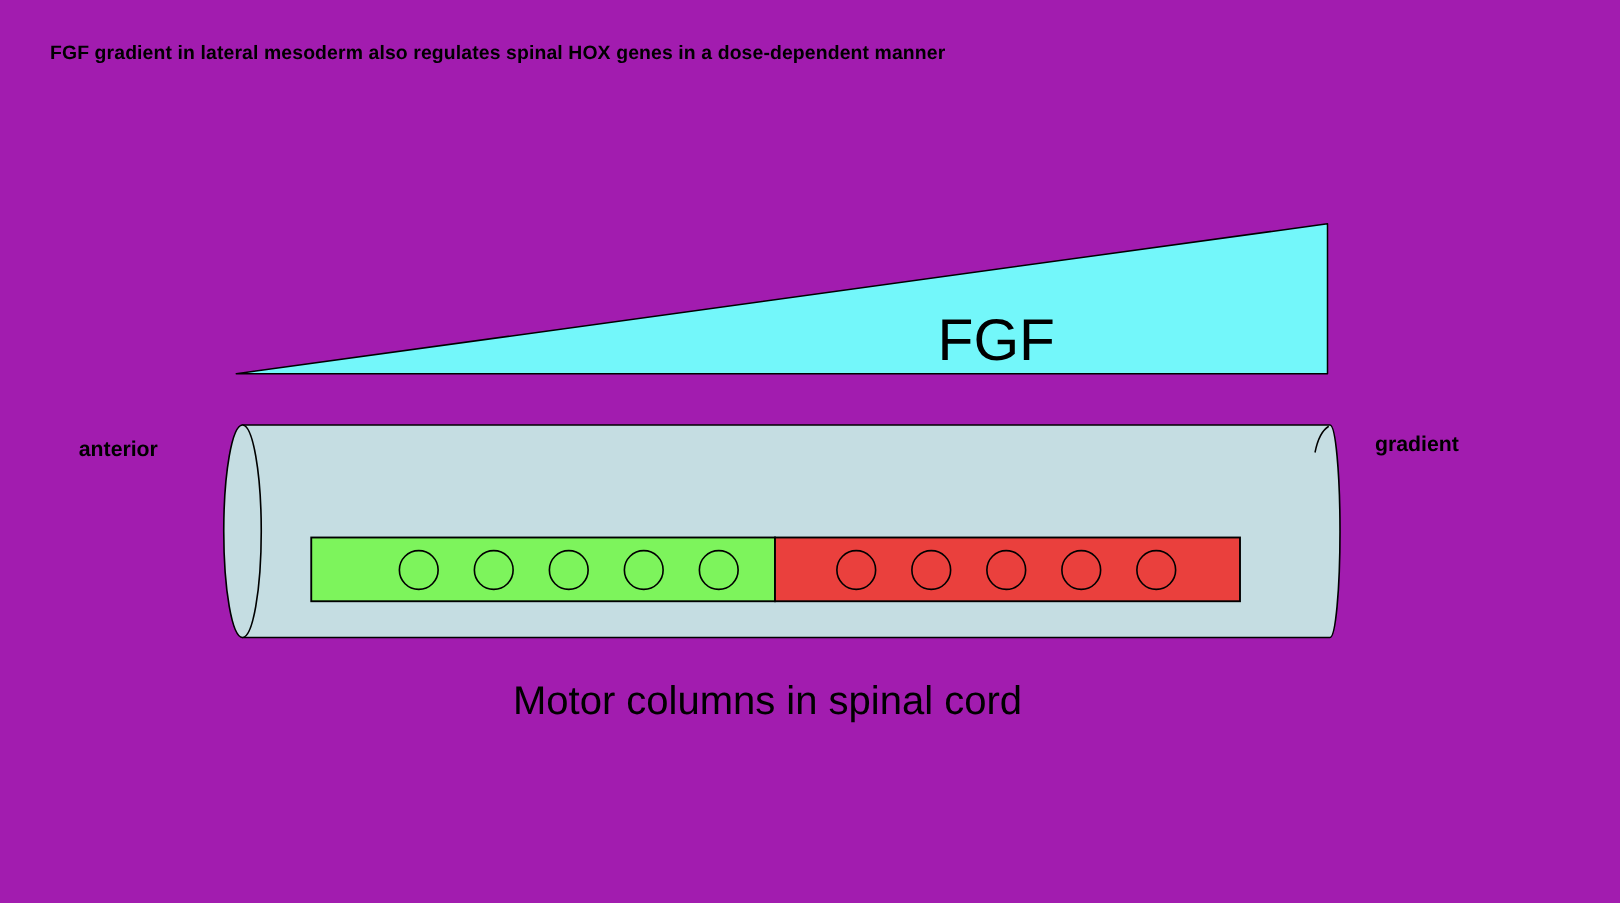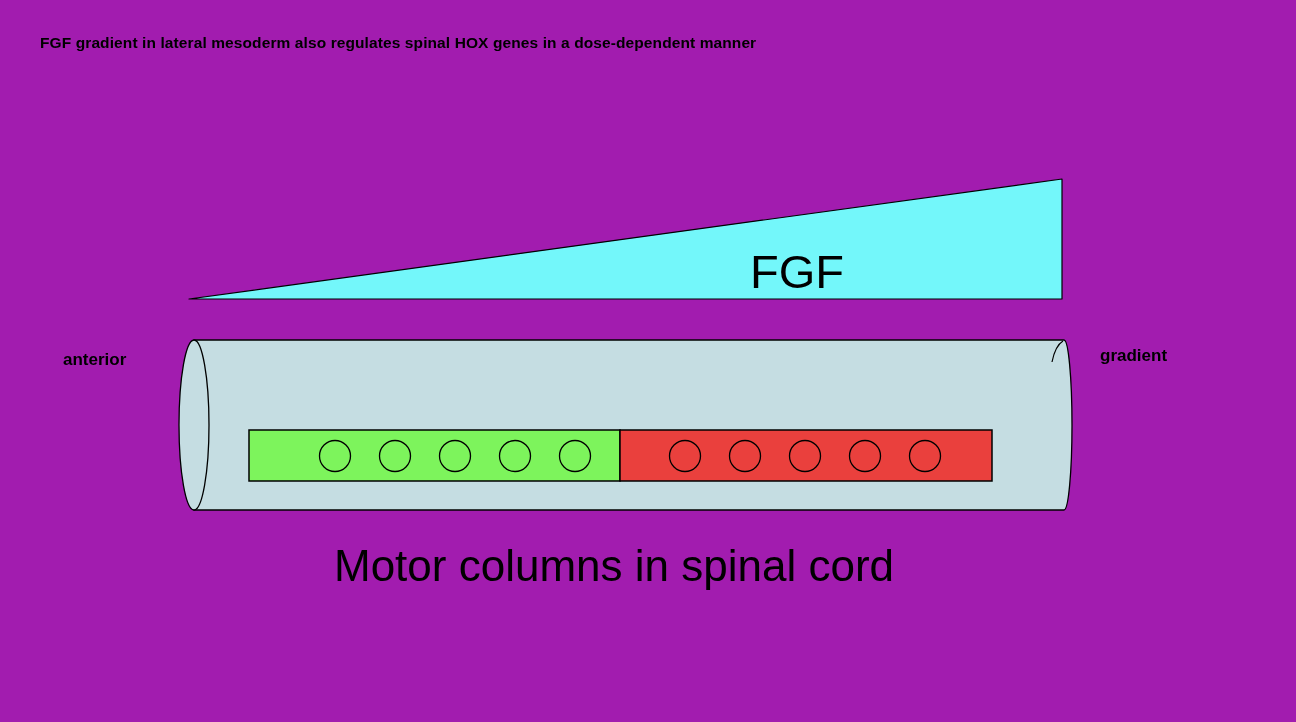--- a/index.html
+++ b/index.html
@@ -48,21 +48,21 @@
     color: #000000;
     white-space: nowrap;
   }
   .anterior-label { left: 63px; top: 350px; }
   .posterior-label { left: 1100px; top: 346px; }
   .caption {
     position: absolute;
     left: 614px;
     top: 544px;
     transform: translateX(-50%);
-    font-size: 44px;
+    font-size: 32px;
     font-weight: 400;
     color: #000000;
     line-height: 1;
     white-space: nowrap;
   }
 </style>
 </head>
 <body>
 
 <div class="canvas">

